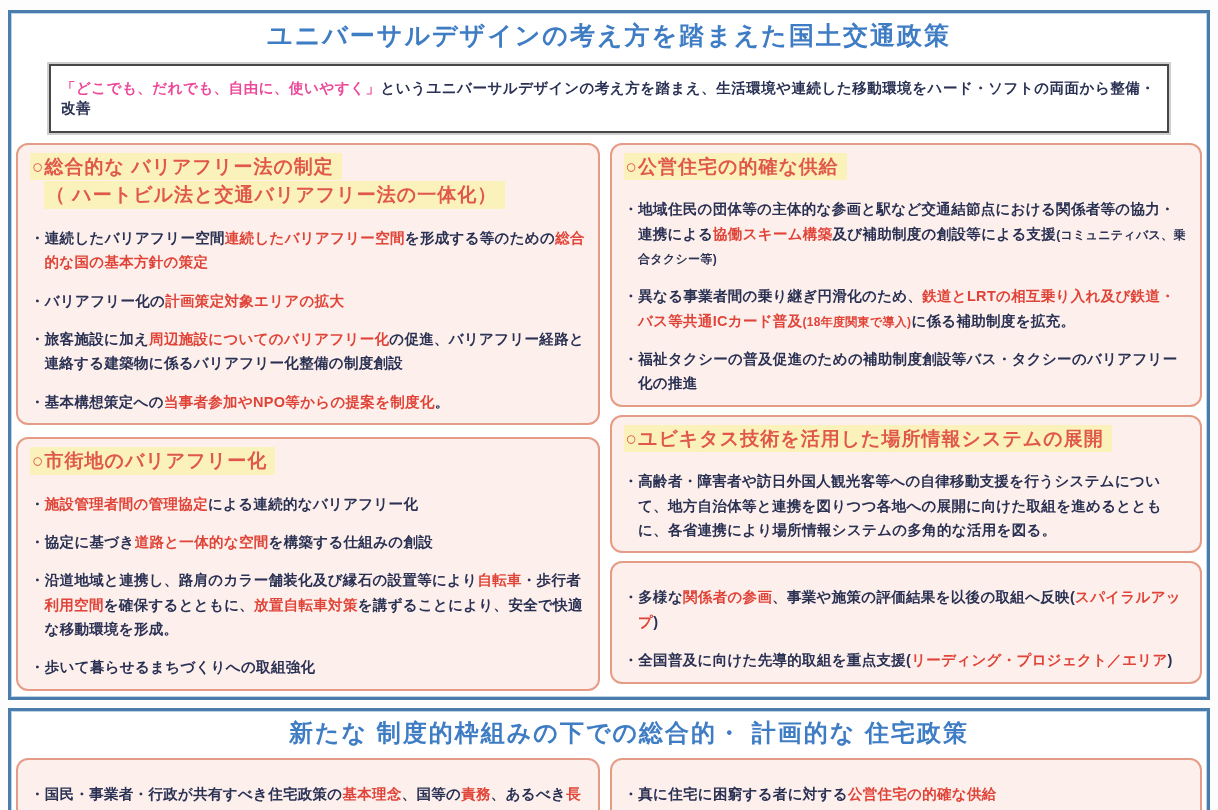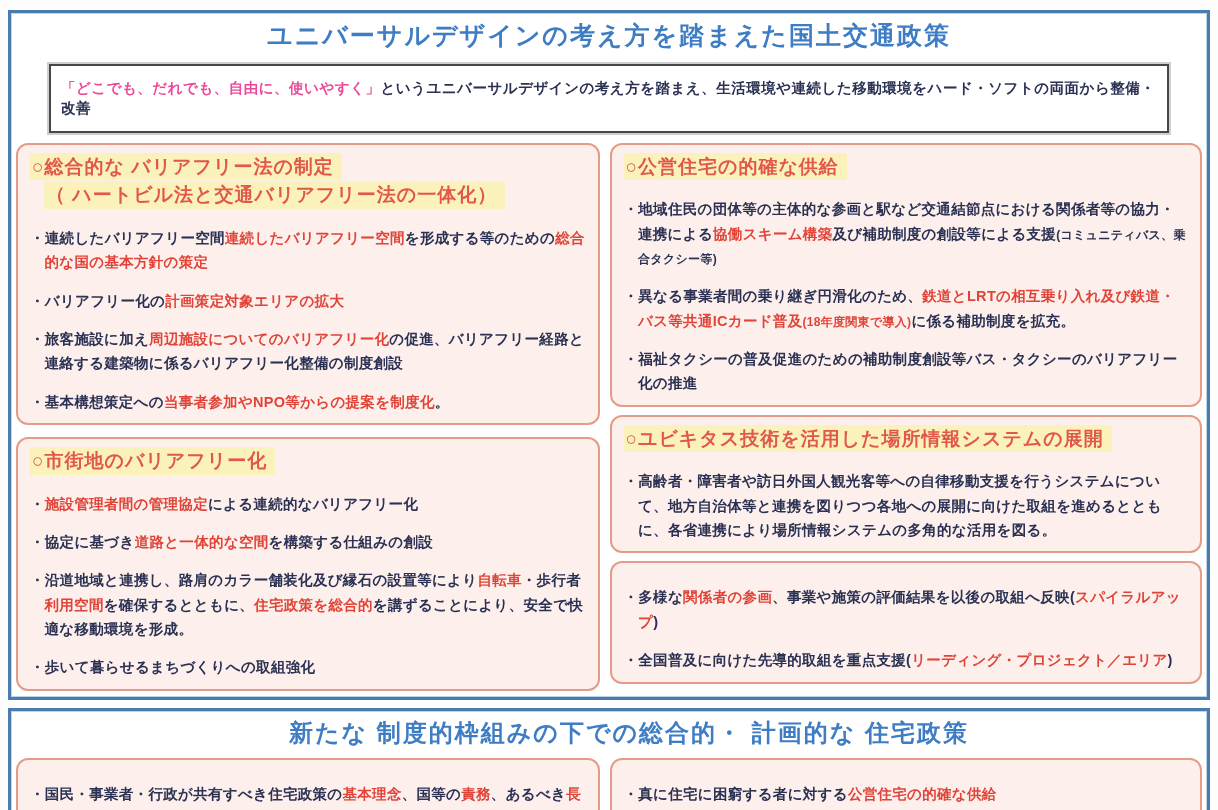--- a/index.html
+++ b/index.html
@@ -116,21 +116,21 @@
           <div class="bullet"><span>・旅客施設に加え</span><span class="em">周辺施設についてのバリアフリー化</span><span>の促進、バリアフリー経路と連絡する建築物に係るバリアフリー化整備の制度創設</span></div>
           <div class="bullet"><span>・基本構想策定への</span><span class="em">当事者参加やNPO等からの提案を制度化</span><span>。</span></div>
         </div>
 
         <div class="pbox gap-lg">
           <div>
             <span class="pbox-heading">○市街地のバリアフリー化</span>
           </div>
           <div class="bullet"><span>・</span><span class="em">施設管理者間の管理協定</span><span>による連続的なバリアフリー化</span></div>
           <div class="bullet"><span>・協定に基づき</span><span class="em">道路と一体的な空間</span><span>を構築する仕組みの創設</span></div>
-          <div class="bullet"><span>・沿道地域と連携し、路肩のカラー舗装化及び縁石の設置等により</span><span class="em">自転車</span><span>・歩行者</span><span class="em">利用空間</span><span>を確保するとともに、</span><span class="em">住宅政策を総合的</span><span>を講ずることにより、安全で快適な移動環境を形成。</span></div>
+          <div class="bullet"><span>・沿道地域と連携し、路肩のカラー舗装化及び縁石の設置等により</span><span class="em">自転車</span><span>・歩行者</span><span class="em">利用空間</span><span>を確保するとともに、</span><span class="em">放置自転車対策</span><span>を講ずることにより、安全で快適な移動環境を形成。</span></div>
           <div class="bullet"><span>・歩いて暮らせるまちづくりへの取組強化</span></div>
         </div>
 
       </div>
       <div class="col col-right">
 
         <div class="pbox">
           <div>
             <span class="pbox-heading">○公営住宅の的確な供給</span>
           </div>

